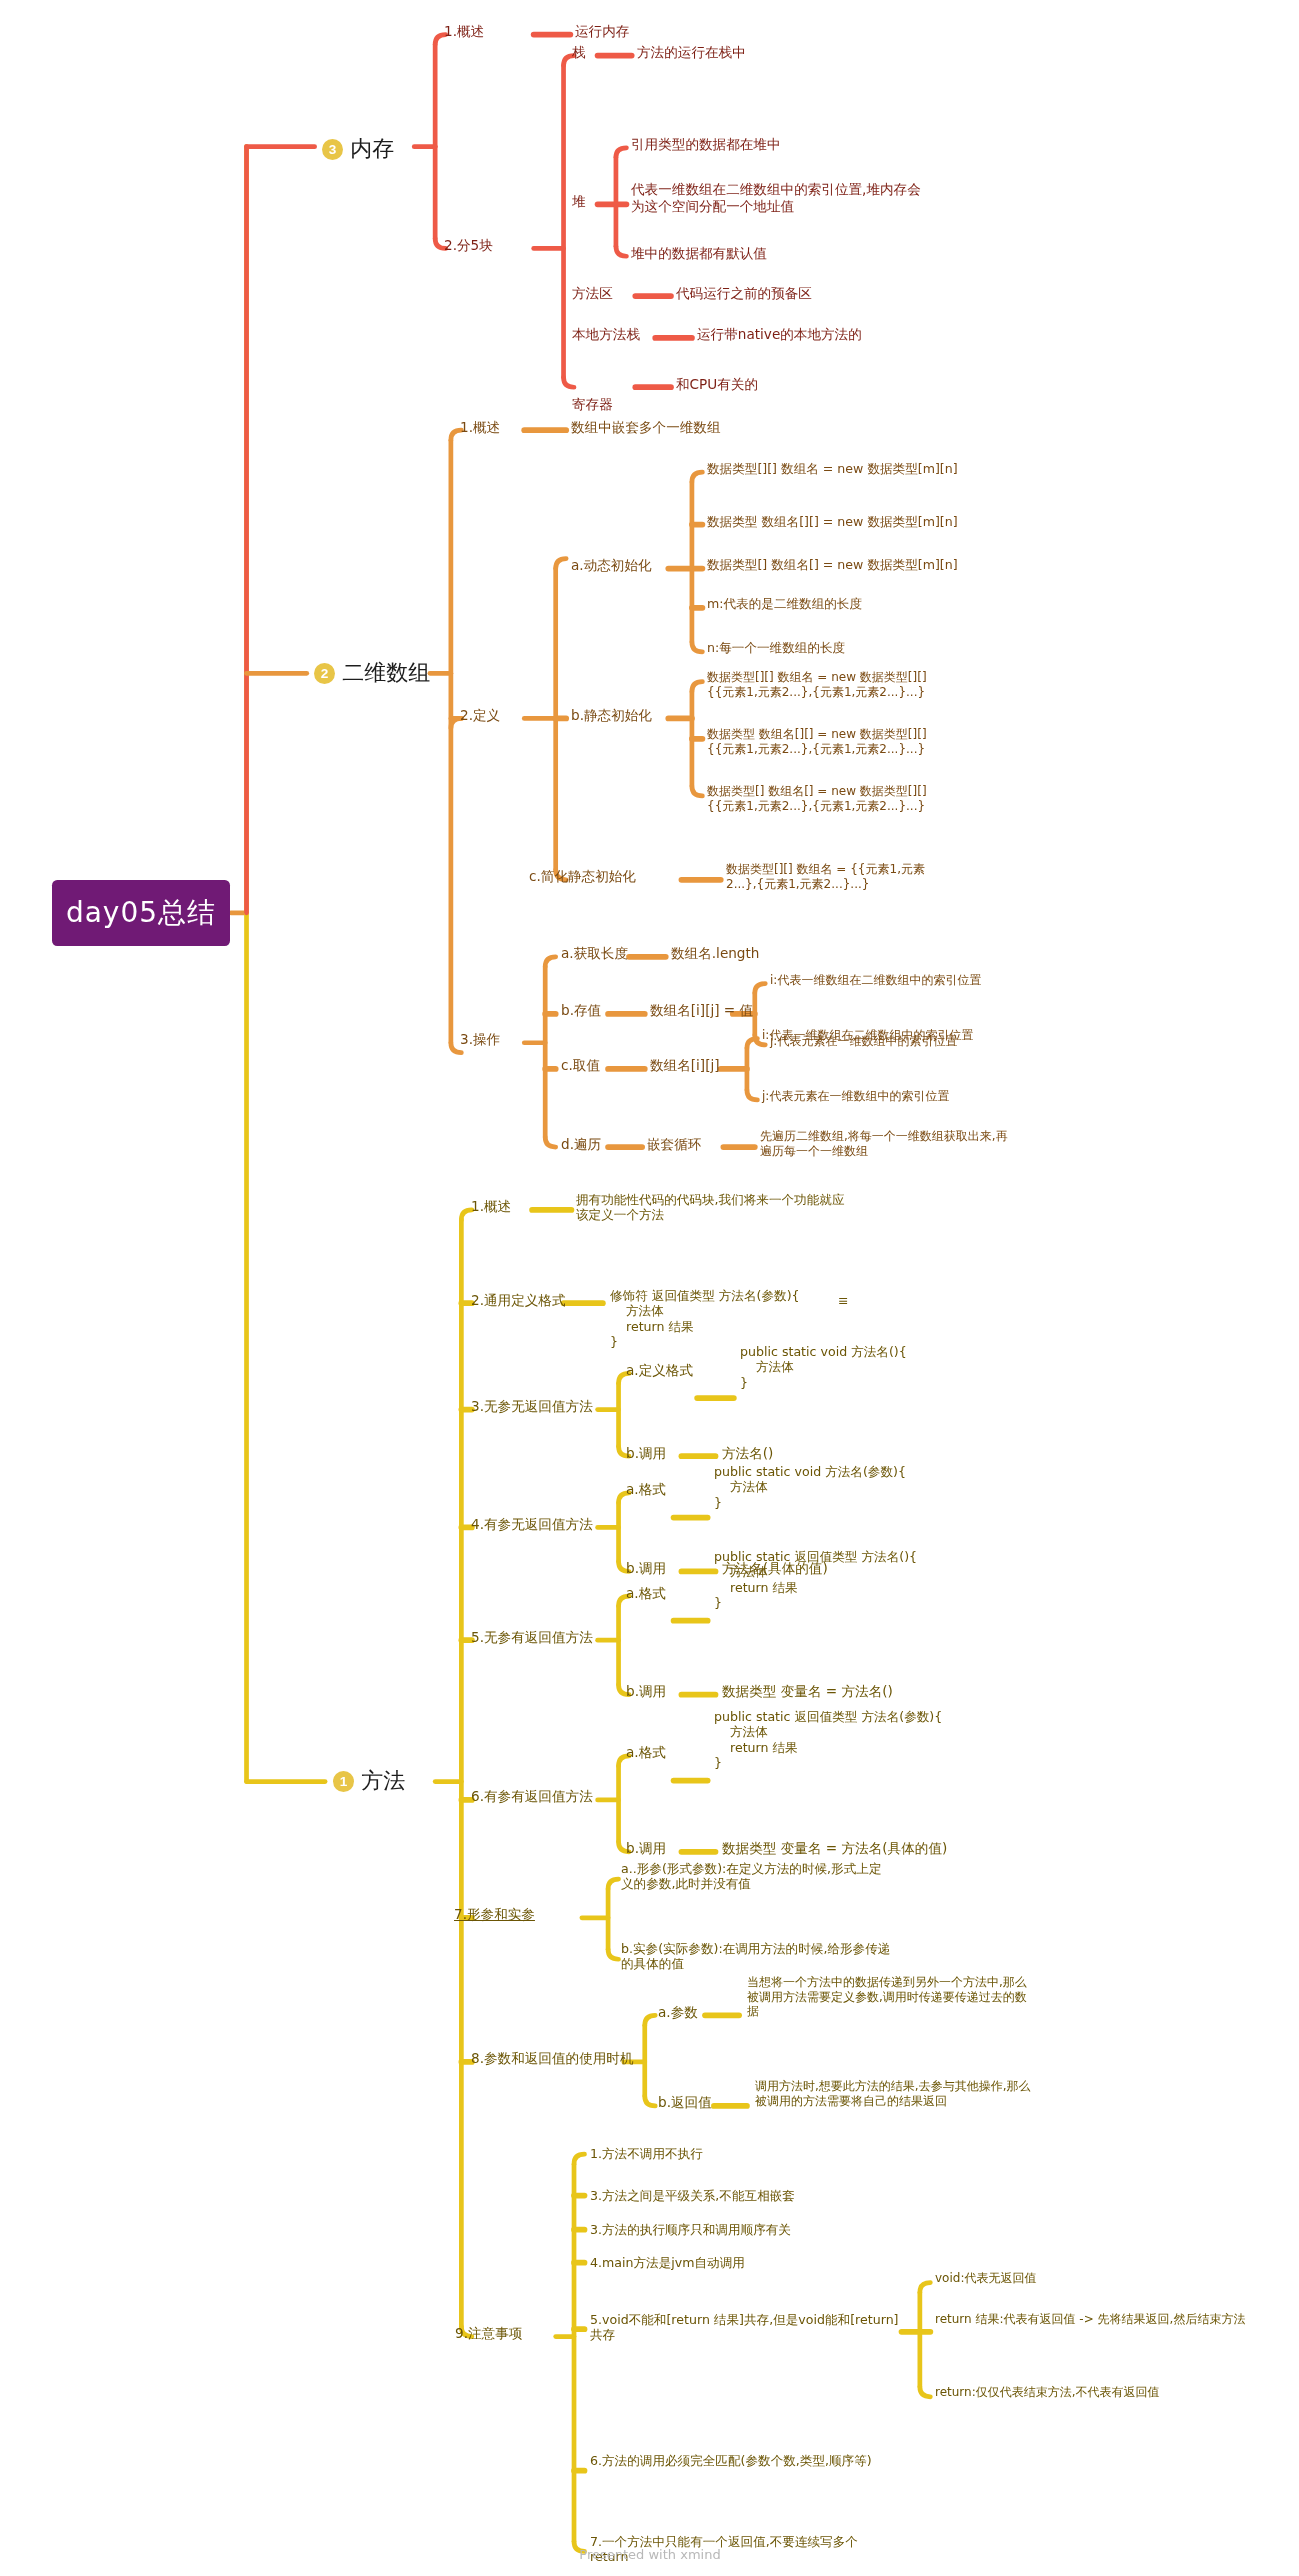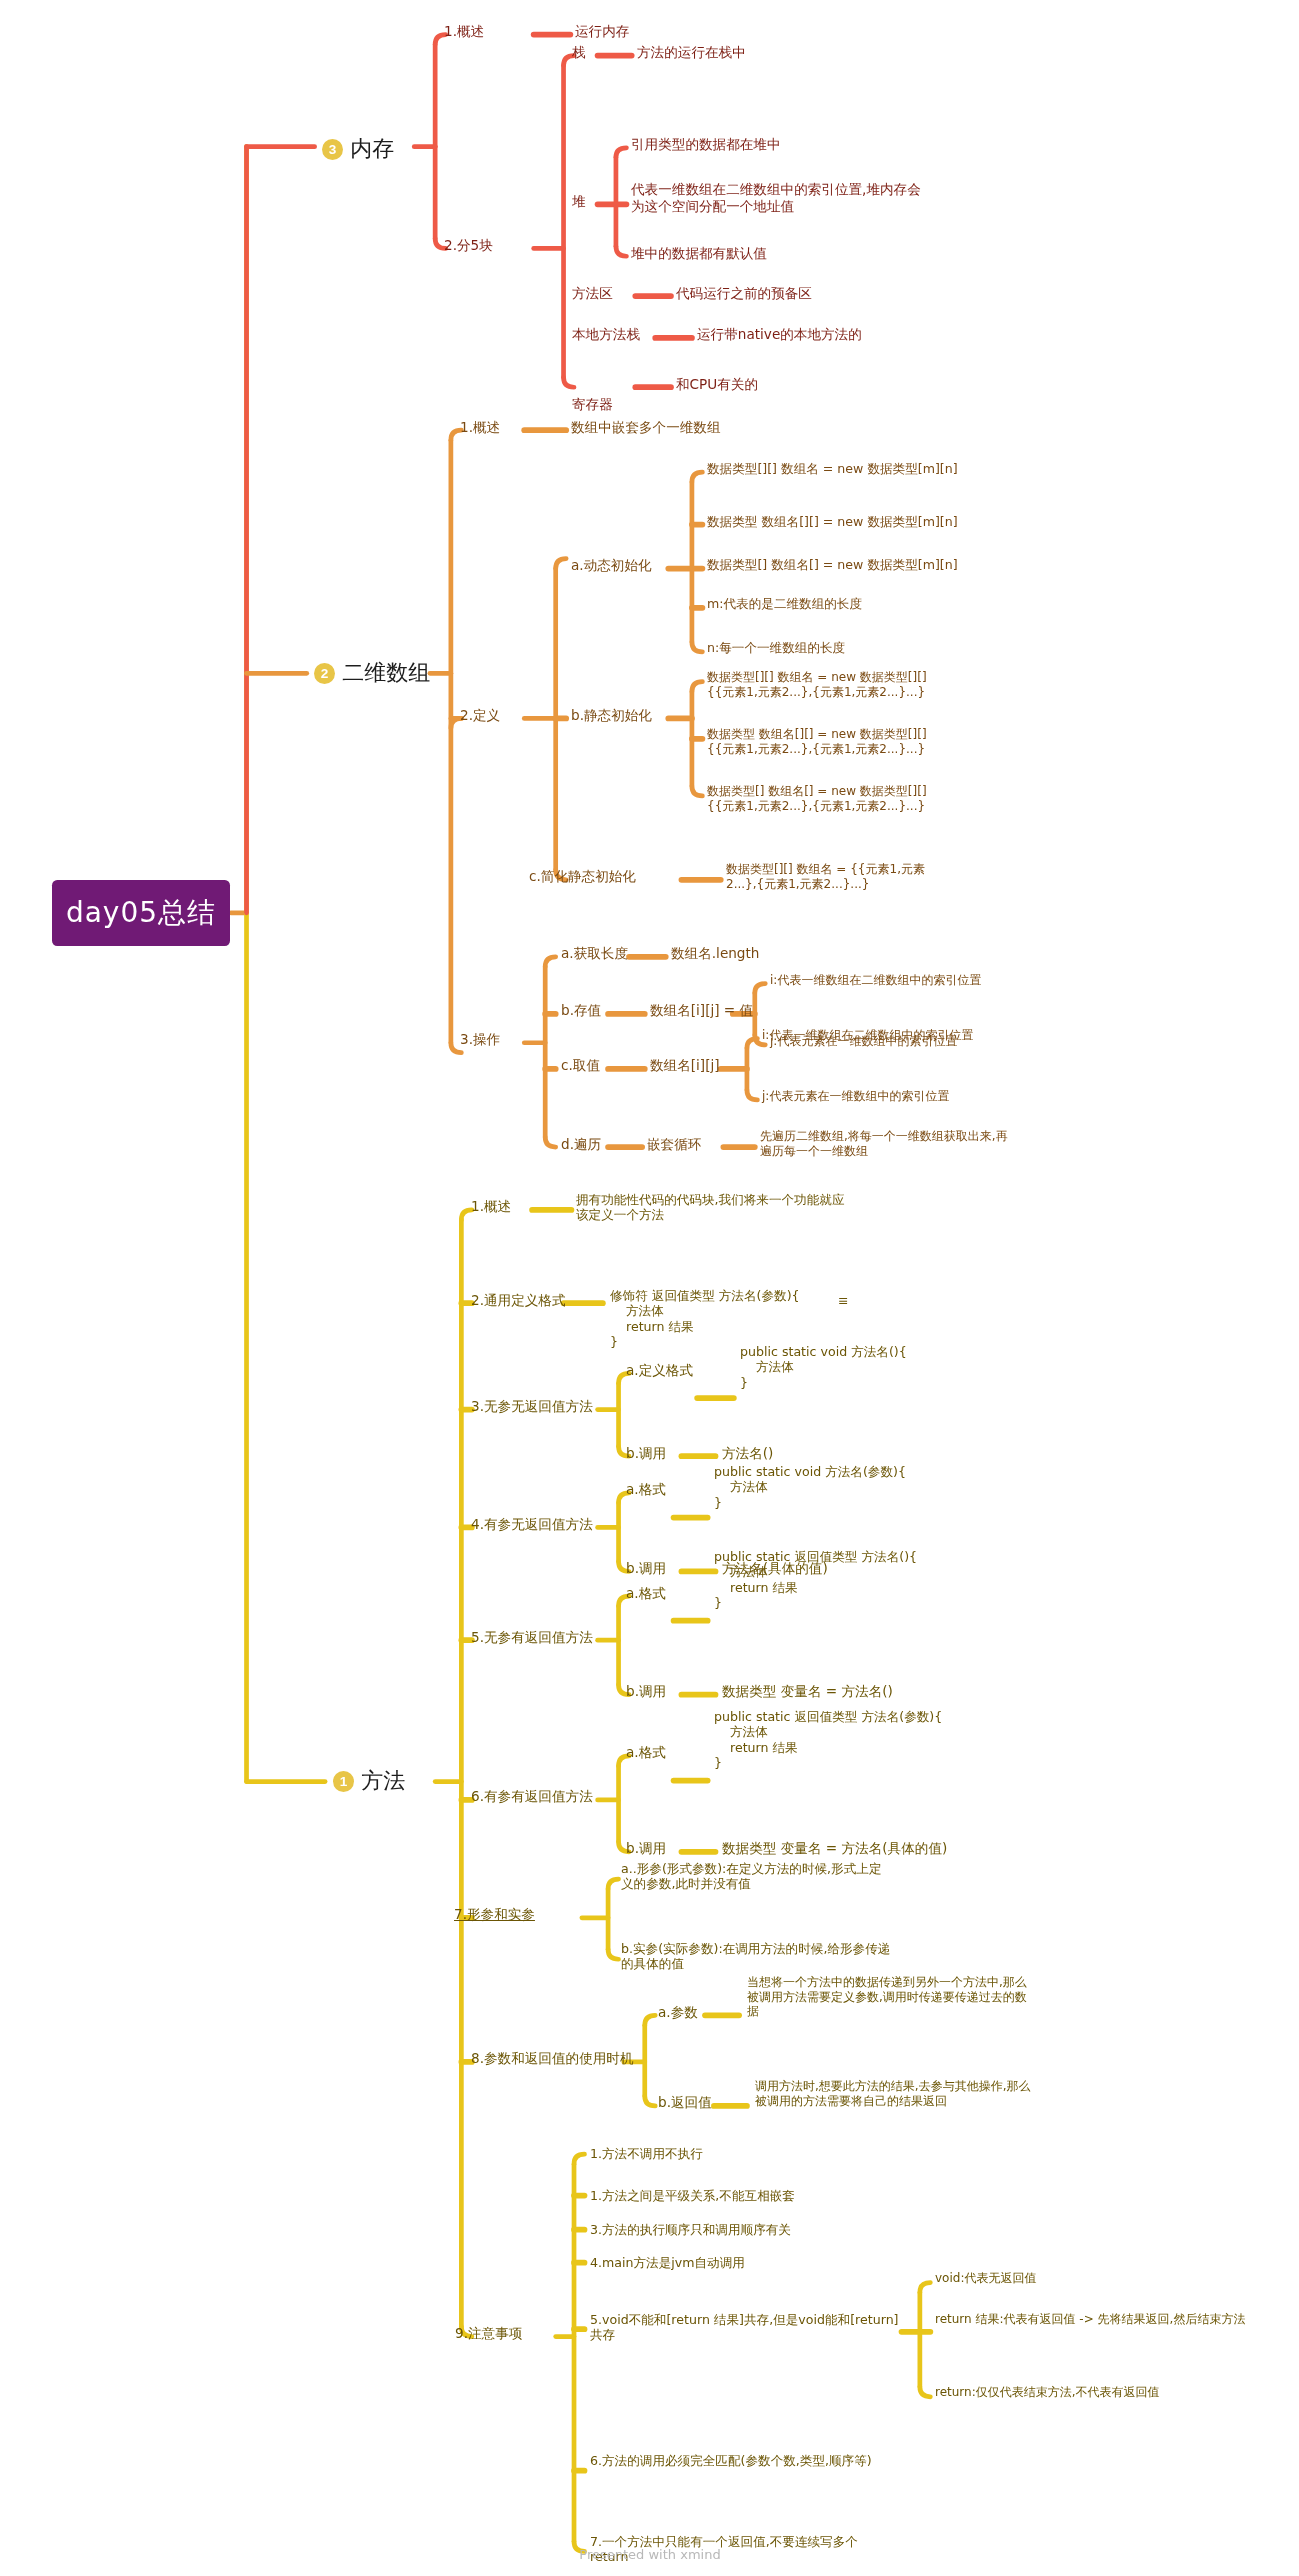--- a/index.html
+++ b/index.html
@@ -364,21 +364,21 @@
   <div class="n gold s24 wrap" style="left:621px; top:1941px; width:272px;">b.实参(实际参数):在调用方法的时候,给形参传递的具体的值</div>
 
   <div class="n gold s26" style="left:471px; top:2050px;">8.参数和返回值的使用时机</div>
   <div class="n gold s26" style="left:658px; top:2004px;">a.参数</div>
   <div class="n gold s23 wrap" style="left:747px; top:1975px; width:286px;">当想将一个方法中的数据传递到另外一个方法中,那么被调用方法需要定义参数,调用时传递要传递过去的数据</div>
   <div class="n gold s26" style="left:658px; top:2094px;">b.返回值</div>
   <div class="n gold s23 wrap" style="left:755px; top:2079px; width:286px;">调用方法时,想要此方法的结果,去参与其他操作,那么被调用的方法需要将自己的结果返回</div>
 
   <div class="n gold s26" style="left:455px; top:2325px;">9.注意事项</div>
   <div class="n gold s24" style="left:590px; top:2146px;">1.方法不调用不执行</div>
-  <div class="n gold s24" style="left:590px; top:2188px;">1.方法之间是平级关系,不能互相嵌套</div>
+  <div class="n gold s24" style="left:590px; top:2188px;">3.方法之间是平级关系,不能互相嵌套</div>
   <div class="n gold s24" style="left:590px; top:2222px;">3.方法的执行顺序只和调用顺序有关</div>
   <div class="n gold s24" style="left:590px; top:2255px;">4.main方法是jvm自动调用</div>
   <div class="n gold s24 wrap" style="left:590px; top:2312px; width:314px;">5.void不能和[return 结果]共存,但是void能和[return]共存</div>
   <div class="n gold s23" style="left:935px; top:2271px;">void:代表无返回值</div>
   <div class="n gold s23 wrap" style="left:935px; top:2312px; width:314px;">return 结果:代表有返回值 -&gt; 先将结果返回,然后结束方法</div>
   <div class="n gold s23" style="left:935px; top:2385px;">return:仅仅代表结束方法,不代表有返回值</div>
   <div class="n gold s24 wrap" style="left:590px; top:2453px; width:293px;">6.方法的调用必须完全匹配(参数个数,类型,顺序等)</div>
   <div class="n gold s24 wrap" style="left:590px; top:2534px; width:293px;">7.一个方法中只能有一个返回值,不要连续写多个return</div>
 
   <div id="footer-credit">Presented with xmind</div>

